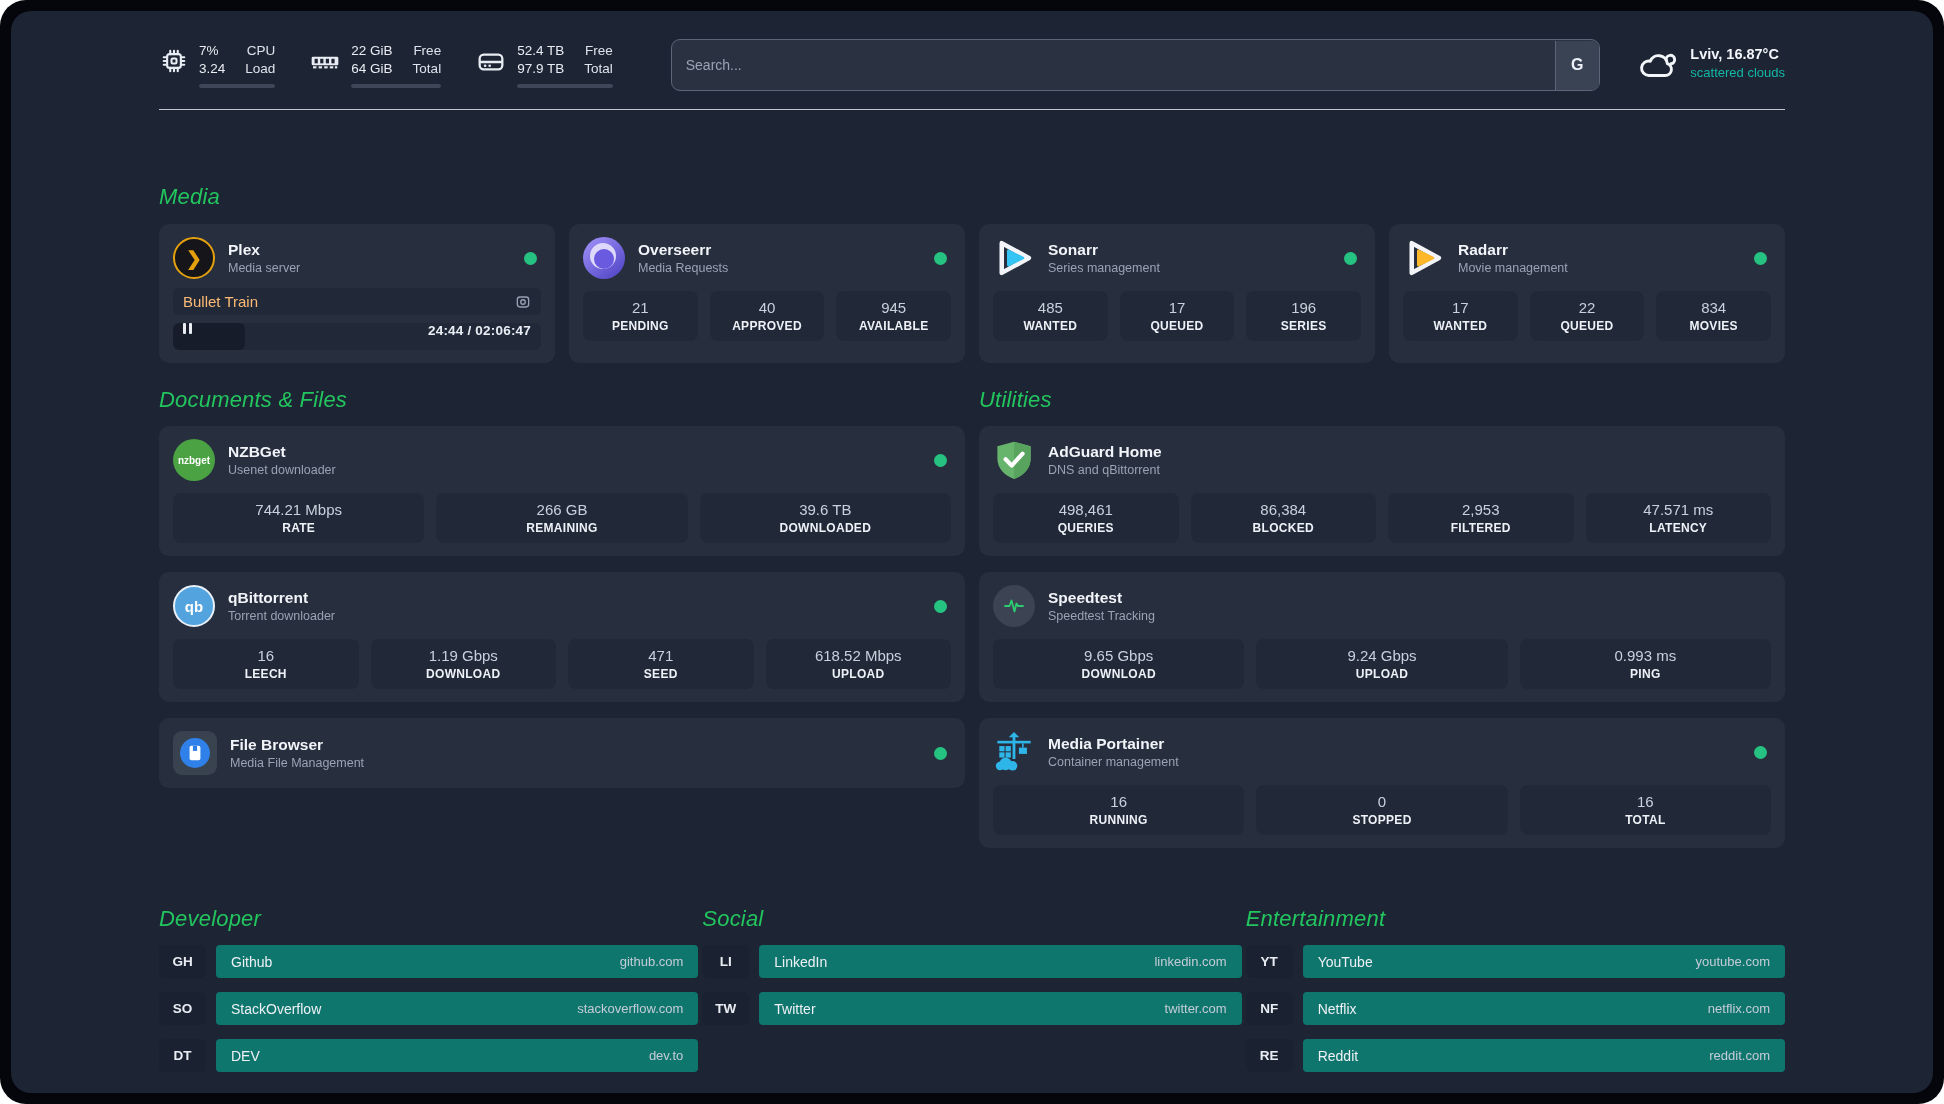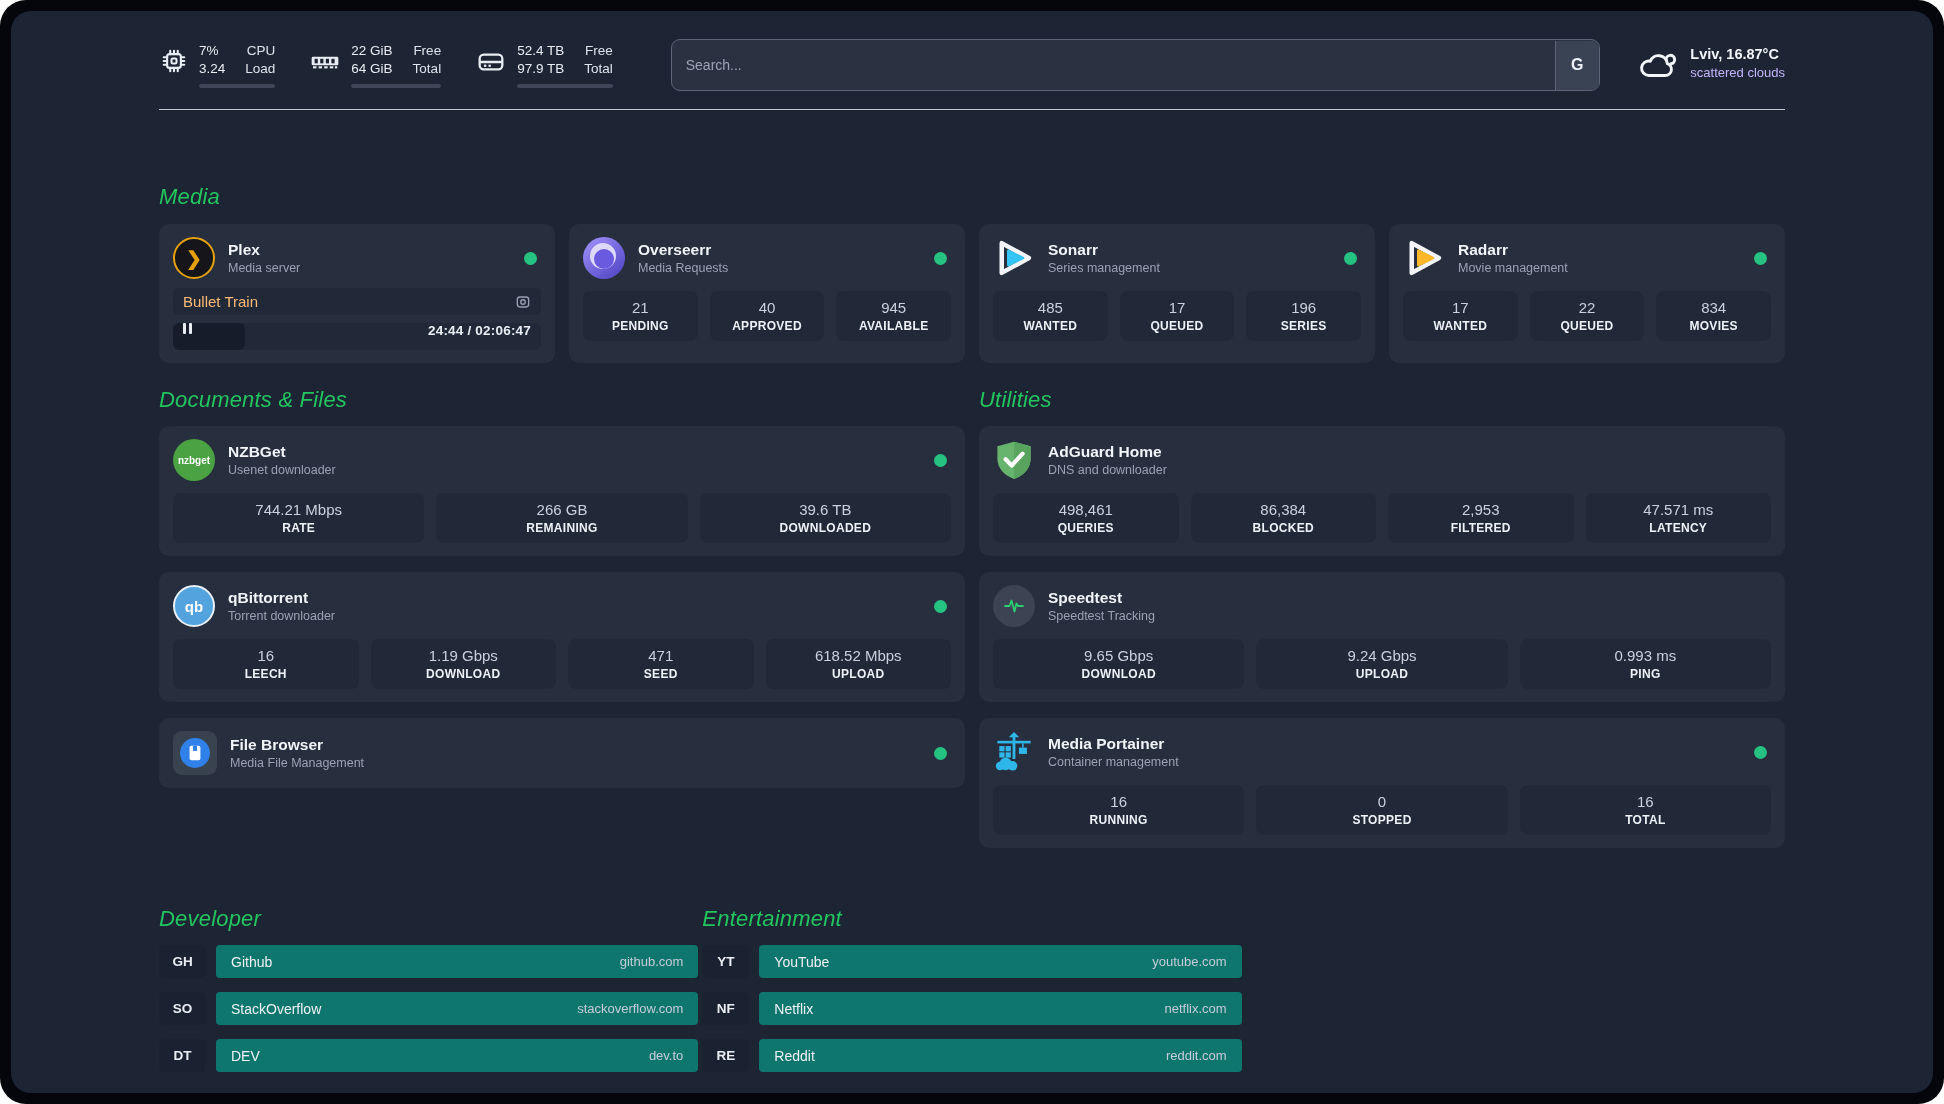--- a/index.html
+++ b/index.html
@@ -22,21 +22,21 @@
   .searchwrap { flex:1; position:relative; margin:0 36px 0 24px; }
   .searchwrap input { width:100%; height:52px; background:#2a3242; border:1.5px solid #5c6678; border-radius:9px;
       color:#e8ecf2; font-size:14px; padding:0 56px 0 14px; outline:none; font-family:"Liberation Sans",sans-serif; }
   .searchwrap input::placeholder { color:#9aa4b4; }
   .g-btn { position:absolute; right:1.5px; top:1.5px; bottom:1.5px; width:44px; background:#3a4354; border-left:1px solid #5c6678;
       border-radius:0 7px 7px 0; display:flex; align-items:center; justify-content:center; font-size:16px; font-weight:700; color:#eef2f8; cursor:pointer; }
 
   .weather { display:flex; align-items:flex-start; gap:12px; }
   .w-texts { display:flex; flex-direction:column; }
   .w-loc { font-size:14.5px; font-weight:600; color:#f2f5f9; line-height:19px; }
-  .w-cond { font-size:13px; color:#c4b5fd; line-height:18px; }
+  .w-cond { font-size:13px; color:#14b8a6; line-height:18px; }
 
   .divider { height:1px; background:#dfe4ea; opacity:.85; margin-top:18px; }
 
   
   .section-title { font-size:22px; font-weight:500; color:#22c55e; letter-spacing:.2px;font-style:italic; }
   .media-title { margin:74px 0 14px 0; }
   .grid-media { display:grid; grid-template-columns:repeat(4,1fr); gap:14px; }
   .grid-mid { display:grid; grid-template-columns:1fr 1fr; column-gap:14px; margin-top:24px; }
   .col-title { margin:0 0 13px 0; }
   .card-stack { display:flex; flex-direction:column; gap:16px; }
@@ -399,21 +399,21 @@
           <div class="card-head">
             <span style="display:flex;flex:none;">
               <svg width="42" height="42" viewBox="0 0 24 24">
                 <path d="M12 1.5 L21.5 4.2 V11 c0 6-4.2 10-9.5 11.8 C6.7 21 2.5 17 2.5 11 V4.2 Z" fill="#67b46d"></path>
                 <path d="M12 1.5 L21.5 4.2 V11 c0 6-4.2 10-9.5 11.8 Z" fill="#58a45f"></path>
                 <polyline points="7.2,11.6 10.7,15.2 16.9,8.4" fill="none" stroke="#ffffff" stroke-width="2.4" stroke-linecap="round" stroke-linejoin="round"></polyline>
               </svg>
             </span>
             <span class="app-titles">
               <span class="app-name">AdGuard Home</span>
-              <span class="app-desc">DNS and downloader</span>
+              <span class="app-desc">DNS and qBittorrent</span>
             </span>
           </div>
           <div class="stats">
             <div class="stat">
               <div class="stat-val">498,461</div>
                     <div class="stat-lbl">QUERIES</div>
             </div>
             <div class="stat">
               <div class="stat-val">86,384</div>
                     <div class="stat-lbl">BLOCKED</div>
@@ -523,20 +523,39 @@
         <div class="link-row">
           <span class="link-code">DT</span>
           <span class="link-bar">
                   <span class="link-name">DEV</span>
                   <span class="link-url">dev.to</span>
                 </span>
         </div>
       </div>
     </div>
 
+    <div>
+      <h2 class="section-title col-title">Social</h2>
+      <div class="link-rows">
+        <div class="link-row">
+          <span class="link-code">LI</span>
+          <span class="link-bar">
+                  <span class="link-name">LinkedIn</span>
+                  <span class="link-url">linkedin.com</span>
+                </span>
+        </div>
+        <div class="link-row">
+          <span class="link-code">TW</span>
+          <span class="link-bar">
+                  <span class="link-name">Twitter</span>
+                  <span class="link-url">twitter.com</span>
+                </span>
+        </div>
+      </div>
+    </div>
 
     <div>
       <h2 class="section-title col-title">Entertainment</h2>
       <div class="link-rows">
         <div class="link-row">
           <span class="link-code">YT</span>
           <span class="link-bar">
                   <span class="link-name">YouTube</span>
                   <span class="link-url">youtube.com</span>
                 </span>

